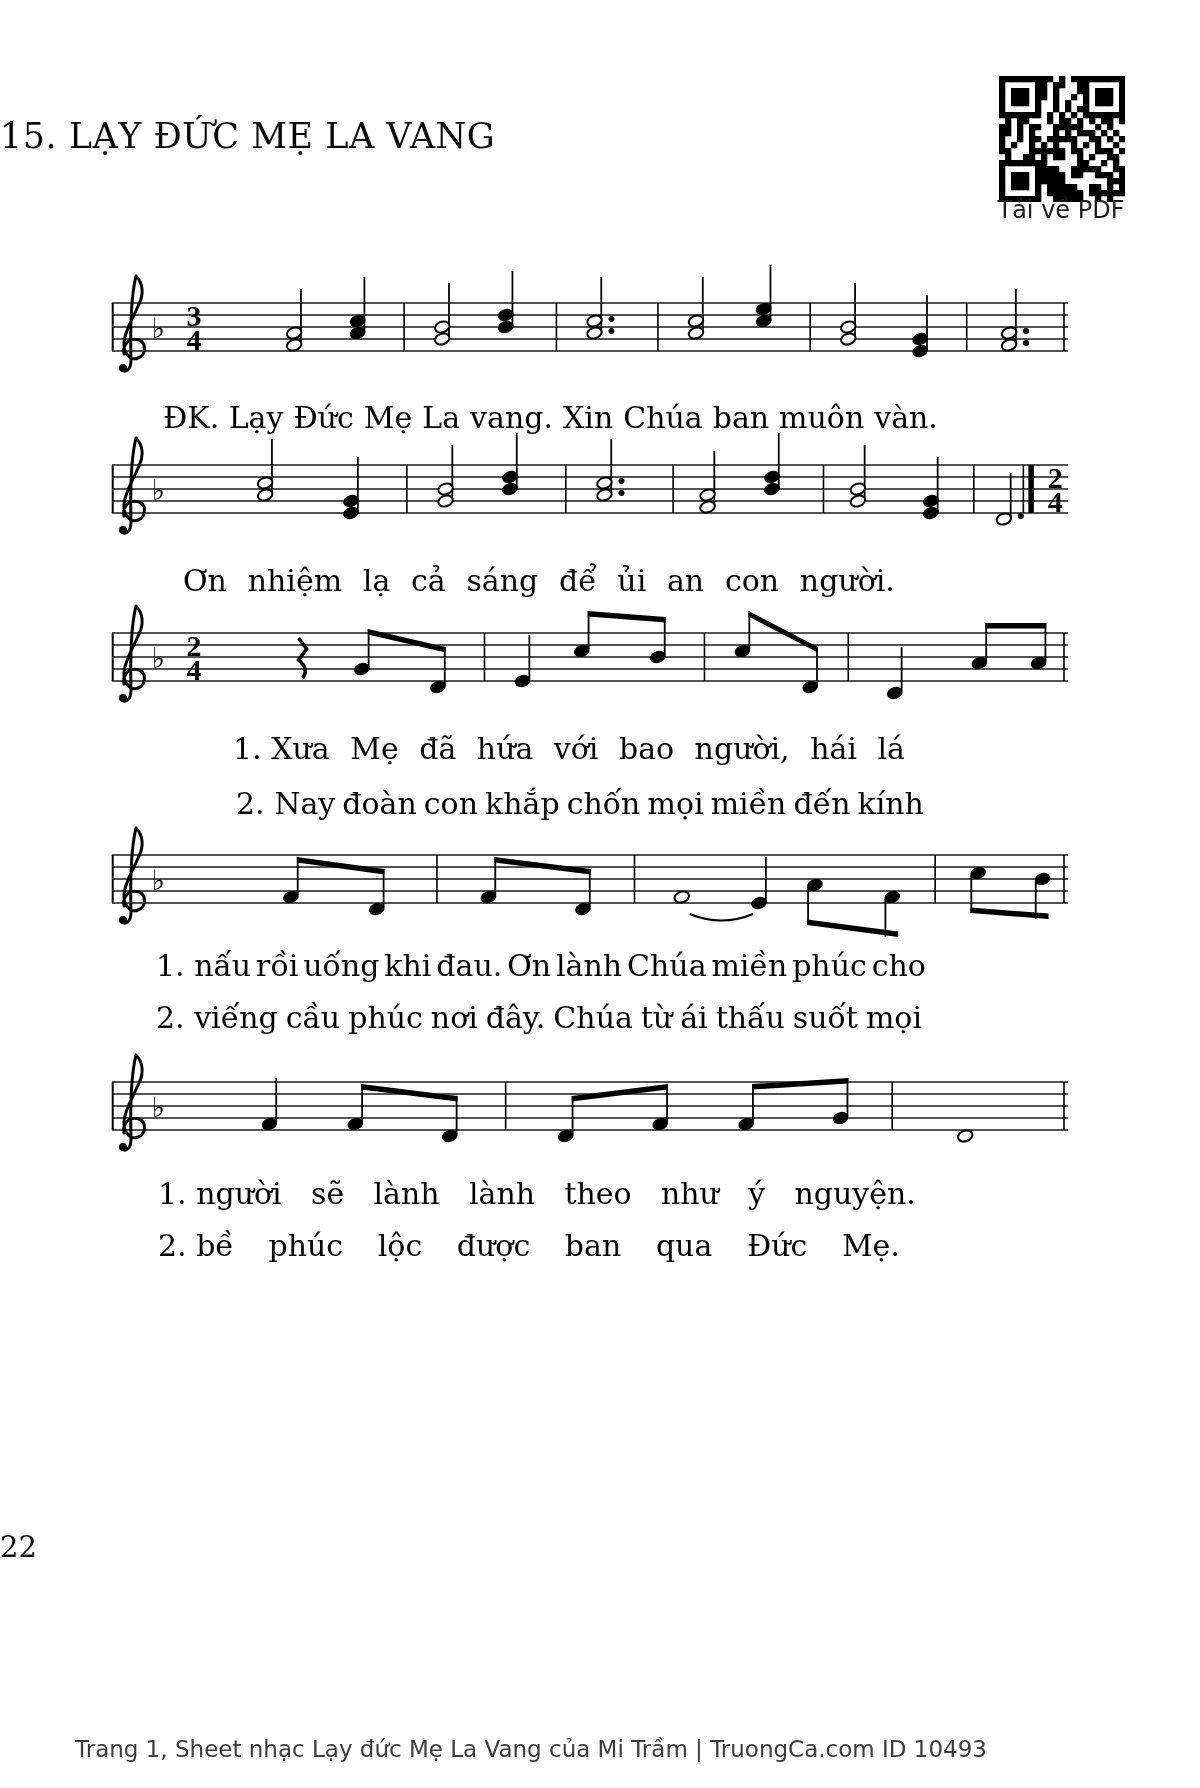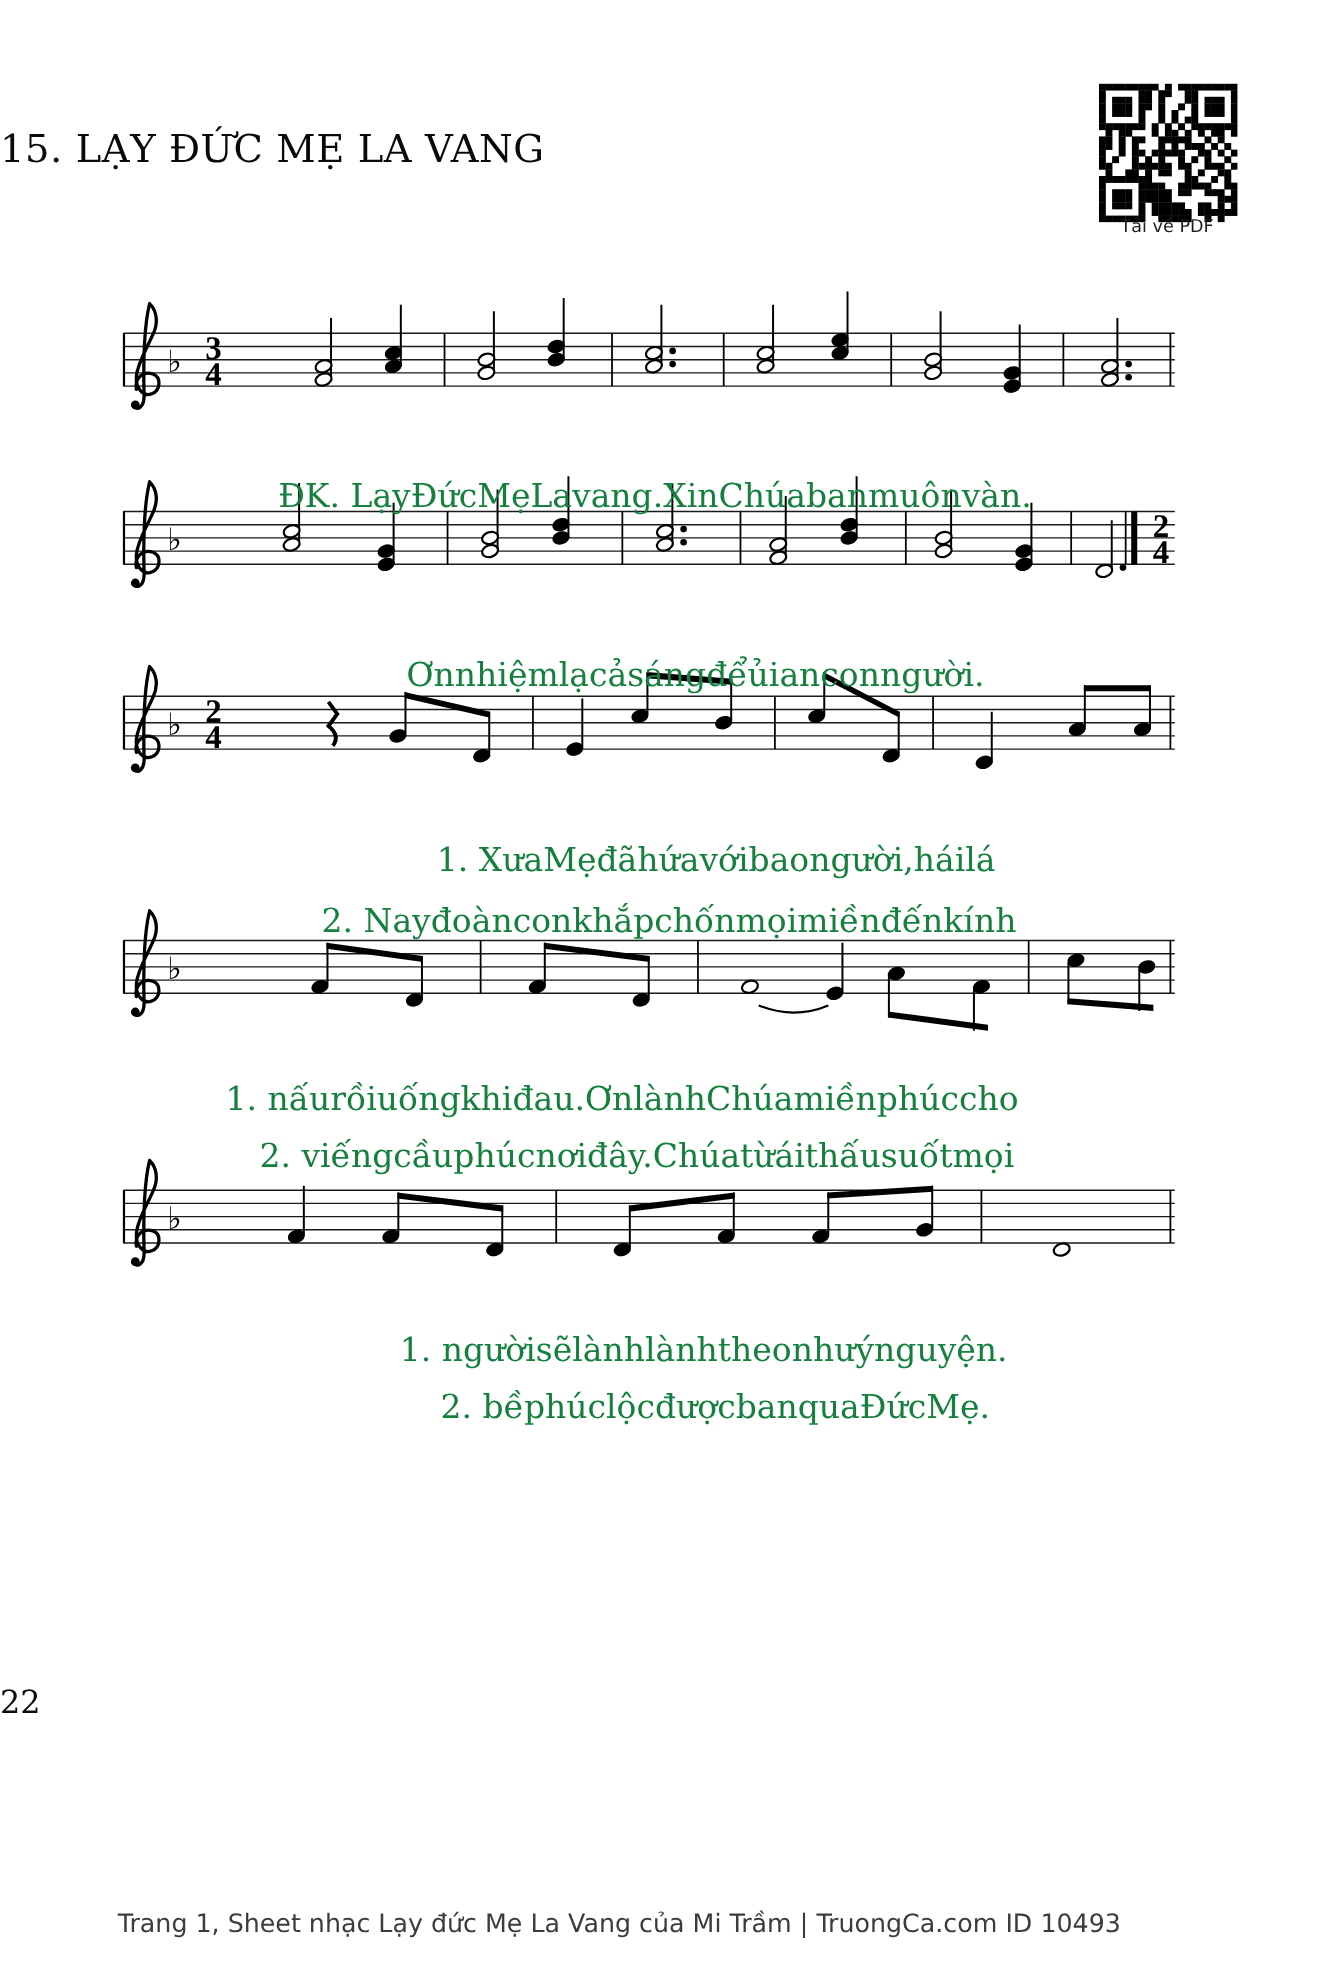--- a/index.html
+++ b/index.html
@@ -2,36 +2,36 @@
 <html><head>
 <meta charset="utf-8">
 <style>
   html,body{margin:0;padding:0;background:#ffffff;}
   .page{position:relative;width:1200px;height:1788px;background:#fff;overflow:hidden;
         font-family:"DejaVu Serif",serif;color:#0d0d0d;}
   .title{position:absolute;left:0;top:116px;width:1004px;text-align:left;
          font-size:35px;font-weight:normal;letter-spacing:.5px;color:#090909;}
   .qr{position:absolute;left:999px;top:76px;}
   .qr-label{position:absolute;left:975px;top:196px;width:172px;text-align:center;
-            font-family:"DejaVu Sans",sans-serif;font-size:16px;color:#1d1d1d;}
+            font-family:"DejaVu Sans",sans-serif;font-size:24px;color:#1d1d1d;}
   .staff{position:absolute;left:110px;width:965px;height:150px;}
   #st1{top:258px}#st2{top:420px}#st3{top:588px}#st4{top:810px}#st5{top:1037px}
-  .lyr{position:absolute;display:flex;justify-content:flex-end;
-       font-size:30px;white-space:nowrap;color:#15803d;margin-top:34px;}
+  .lyr{position:absolute;display:flex;justify-content:space-between;
+       font-size:30px;white-space:nowrap;color:#000000;}
   #l1{left:163px;top:400px;width:775px}
   #l2{left:183px;top:563px;width:712px}
   #l3{left:233px;top:731px;width:672px}
   #l4{left:236px;top:786px;width:688px}
   #l5{left:156px;top:948px;width:770px}
   #l6{left:156px;top:1000px;width:766px}
   #l7{left:158px;top:1176px;width:758px}
   #l8{left:158px;top:1228px;width:742px}
   .pageno{position:absolute;left:0;top:1530px;width:1180px;font-size:29px;}
   .footer{position:absolute;left:75px;top:1736px;font-family:"DejaVu Sans",sans-serif;
-          font-size:23px;color:#3c3c3c;margin-left:32px;}
+          font-size:23px;color:#3c3c3c;}
 </style>
 </head>
 <body>
 
 <div class="page">
 
   <div class="title">15. LẠY ĐỨC MẸ LA VANG</div>
 
   <svg class="qr" width="126" height="126">
       <rect x="0" y="0" width="6.3" height="6.3" fill="#000"></rect>

